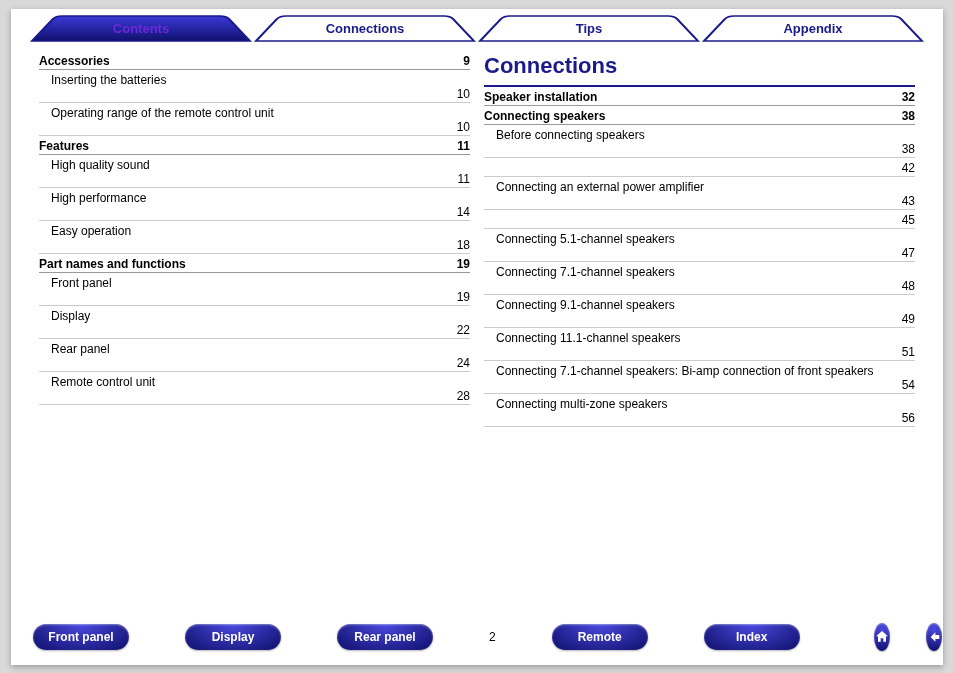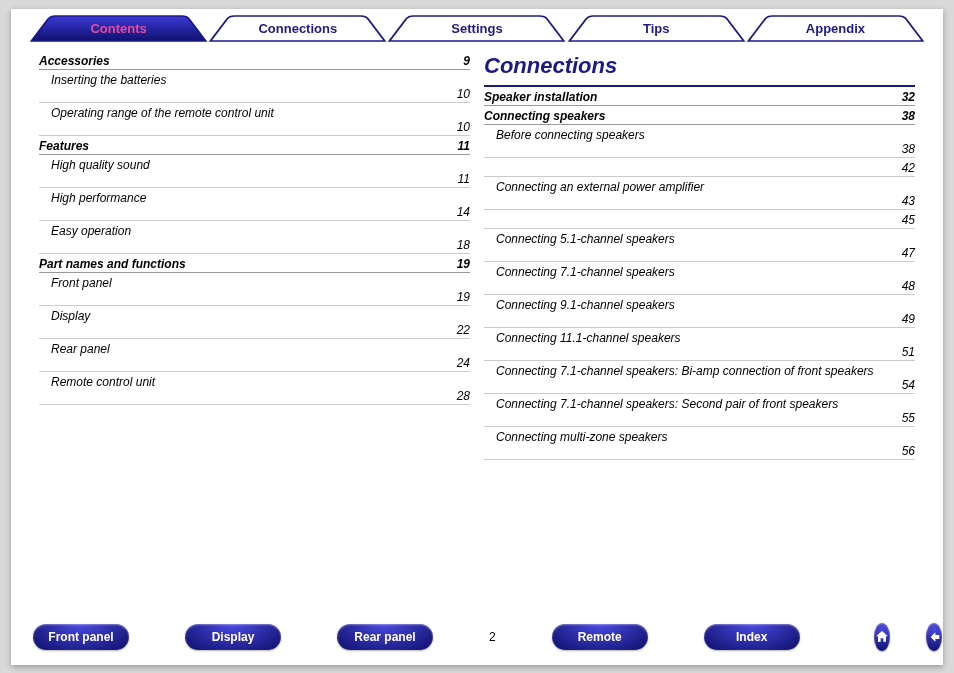--- a/index.html
+++ b/index.html
@@ -30,28 +30,27 @@
 .tab-wrap{position:relative;flex:1;height:28px;}
 .tab{
   position:absolute;inset:0;
   display:flex;align-items:center;justify-content:center;
   font-size:13px;font-weight:bold;
   color:var(--blue);
   cursor:pointer;
 }
 .tab svg{position:absolute;inset:0;width:100%;height:100%;}
 .tab span{position:relative;z-index:2;}
-.tab.active span{color:#ec4899;}
+.tab.active span{color:#6d28d9;}
 .content{
   flex:1;
   display:flex;
   padding:8px 28px 0 28px;
   gap:14px;
   font-size:12px;
-  font-style:italic;
 }
 .col{flex:1;min-width:0;}
 .section-hdr{
   font-size:22px;font-weight:bold;color:var(--blue);
   margin:2px 0 6px 0;
 }
 .toc-hdr{
   display:flex;justify-content:space-between;
   font-weight:bold;
   border-bottom:1px solid #999;
@@ -133,34 +132,20 @@
         <div class="tab">
           <svg viewBox="0 0 150 28" preserveAspectRatio="none">
    <defs>
               <linearGradient id="g" x1="0" y1="0" x2="0" y2="1">
     <stop offset="0" stop-color="#3a3ad8"></stop>
                 <stop offset="1" stop-color="#10106e"></stop>
               </linearGradient>
             </defs>
    <path d="M2 26 L16 4 Q18 1 22 1 L128 1 Q132 1 134 4 L148 26 Z" fill="#fff" stroke="#1a1a8a" stroke-width="1.5"></path>
   </svg>
-          <span>Settings</span>
-        </div>
-      </div>
-      <div class="tab-wrap">
-        <div class="tab">
-          <svg viewBox="0 0 150 28" preserveAspectRatio="none">
-   <defs>
-              <linearGradient id="g" x1="0" y1="0" x2="0" y2="1">
-    <stop offset="0" stop-color="#3a3ad8"></stop>
-                <stop offset="1" stop-color="#10106e"></stop>
-              </linearGradient>
-            </defs>
-   <path d="M2 26 L16 4 Q18 1 22 1 L128 1 Q132 1 134 4 L148 26 Z" fill="#fff" stroke="#1a1a8a" stroke-width="1.5"></path>
-  </svg>
           <span>Tips</span>
         </div>
       </div>
       <div class="tab-wrap">
         <div class="tab">
           <svg viewBox="0 0 150 28" preserveAspectRatio="none">
    <defs>
               <linearGradient id="g" x1="0" y1="0" x2="0" y2="1">
     <stop offset="0" stop-color="#3a3ad8"></stop>
                 <stop offset="1" stop-color="#10106e"></stop>
@@ -263,24 +248,20 @@
           </div>
           <div class="toc-item">
             <span class="label">Connecting 11.1-channel speakers</span>
             <span class="pg">51</span>
           </div>
           <div class="toc-item">
             <span class="label">Connecting 7.1-channel speakers: Bi-amp connection of front speakers</span>
             <span class="pg">54</span>
           </div>
           <div class="toc-item">
-            <span class="label">Connecting 7.1-channel speakers: Second pair of front speakers</span>
-            <span class="pg">55</span>
-          </div>
-          <div class="toc-item">
             <span class="label">Connecting multi-zone speakers</span>
             <span class="pg">56</span>
           </div>
         </div>
     </div>
   </div>
 
   <div class="footer" id="footer">
       <div class="pill">Front panel</div>
       <div class="footer-gap" style="width: 20px;"></div>

